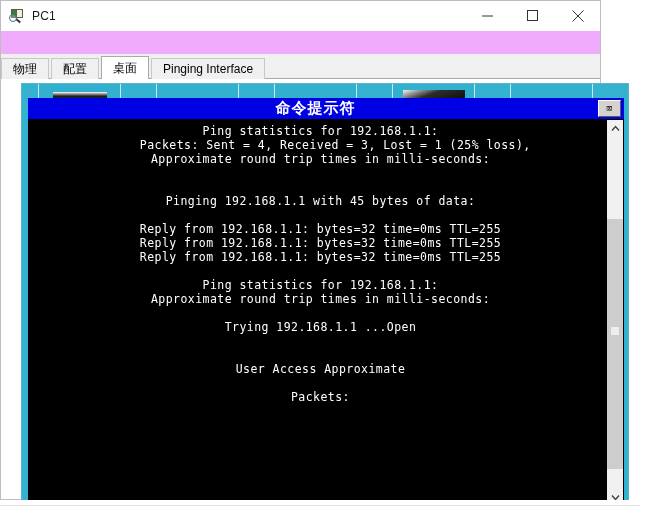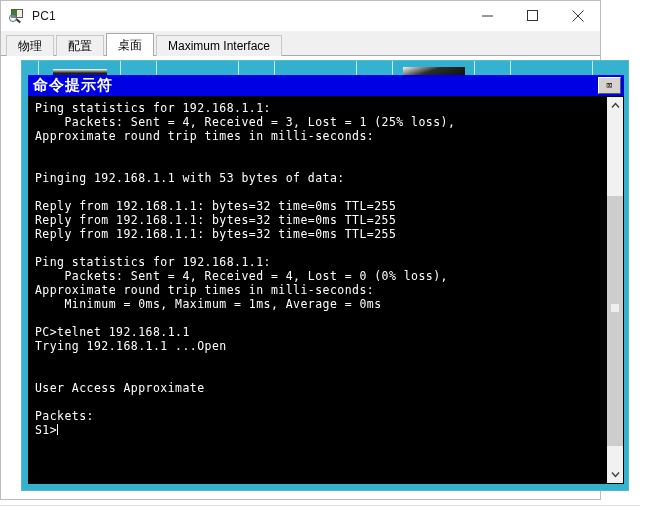--- a/index.html
+++ b/index.html
@@ -89,24 +89,24 @@
     flex: 0 0 auto;
   }
   .win-btn svg { display: block; }
 
   
   #tabstrip {
     height: 25px;
     background: #f0f0f0;
     display: flex;
     align-items: flex-end;
-    padding-left: 5px;
     flex: 0 0 auto;
     box-sizing: border-box;
     border-bottom: 1px solid #a9a9a9;
+    margin-top: 23px;
   }
   .tab {
     height: 21px;
     line-height: 21px;
     padding: 0 11px;
     font-size: 12px;
     color: #000000;
     background: #f0f0f0;
     border: 1px solid #c8c8c8;
     border-bottom: none;
@@ -126,20 +126,21 @@
     z-index: 2;
   }
 
   
   #desktop-outer {
     flex: 1 1 auto;
     background: #ffffff;
     padding: 6px 8px 8px 8px;
     box-sizing: border-box;
     position: relative;
+    text-align: center;
   }
   #desktop {
     position: absolute;
     left: 20px;
     top: 4px;
     width: 608px;
     height: 431px;
     background: #35b2cf;
     border: 1px solid #5ab6cc;
     box-sizing: border-box;
@@ -356,21 +357,21 @@
         <line x1="1.5" y1="1.5" x2="12.5" y2="12.5" stroke="#333" stroke-width="1"></line>
         <line x1="12.5" y1="1.5" x2="1.5" y2="12.5" stroke="#333" stroke-width="1"></line>
       </svg>
     </div>
   </div>
 
   <div id="tabstrip">
     <div class="tab">物理</div>
     <div class="tab">配置</div>
     <div class="tab active">桌面</div>
-    <div class="tab">Maximum Interface</div>
+    <div class="tab">Pinging Interface</div>
   </div>
 
   <div id="desktop-outer">
     <div id="desktop">
 
       <div id="desktop-icons">
         <div class="desk-icon">
             <span class="glyph"></span>
           </div>
         <div class="desk-icon blank"></div>
@@ -388,39 +389,35 @@
           <div id="term-close">⌧</div>
         </div>
 
         <div id="term-body">
           <div id="term-screen">
               <div class="tline">Ping statistics for 192.168.1.1:</div>
               <div class="tline">    Packets: Sent = 4, Received = 3, Lost = 1 (25% loss),</div>
               <div class="tline">Approximate round trip times in milli-seconds:</div>
               <div class="tline"></div>
               <div class="tline"></div>
-              <div class="tline">Pinging 192.168.1.1 with 53 bytes of data:</div>
+              <div class="tline">Pinging 192.168.1.1 with 45 bytes of data:</div>
               <div class="tline"></div>
               <div class="tline">Reply from 192.168.1.1: bytes=32 time=0ms TTL=255</div>
               <div class="tline">Reply from 192.168.1.1: bytes=32 time=0ms TTL=255</div>
               <div class="tline">Reply from 192.168.1.1: bytes=32 time=0ms TTL=255</div>
               <div class="tline"></div>
               <div class="tline">Ping statistics for 192.168.1.1:</div>
-              <div class="tline">    Packets: Sent = 4, Received = 4, Lost = 0 (0% loss),</div>
               <div class="tline">Approximate round trip times in milli-seconds:</div>
-              <div class="tline">    Minimum = 0ms, Maximum = 1ms, Average = 0ms</div>
-              <div class="tline"></div>
-              <div class="tline">PC&gt;telnet 192.168.1.1</div>
+              <div class="tline"></div>
               <div class="tline">Trying 192.168.1.1 ...Open</div>
               <div class="tline"></div>
               <div class="tline"></div>
               <div class="tline">User Access Approximate</div>
               <div class="tline"></div>
               <div class="tline">Packets:</div>
-              <div class="tline">S1&gt;<span class="cursor"></span></div>
             </div>
 
           <div id="term-scroll">
             <div class="sb-btn">
               <svg width="9" height="7" viewBox="0 0 9 7">
                 <polyline points="1,5.5 4.5,1.5 8,5.5" fill="none" stroke="#404040" stroke-width="1.4"></polyline>
               </svg>
             </div>
             <div id="sb-track">
               <div id="sb-thumb">

